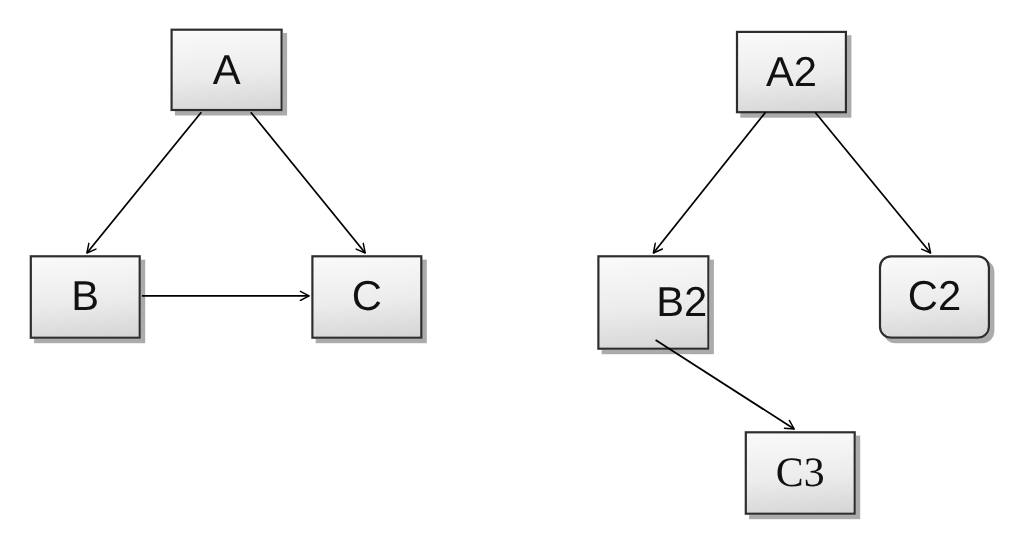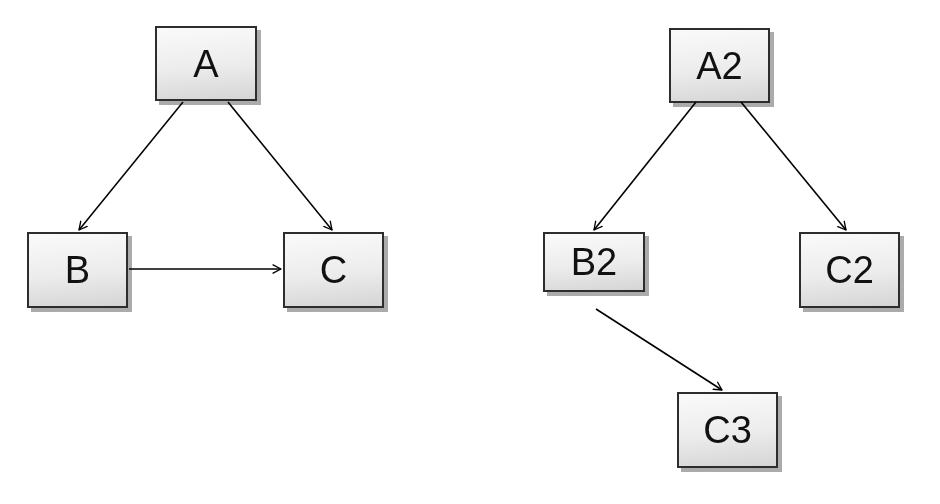--- a/index.html
+++ b/index.html
@@ -51,27 +51,27 @@
       </div>
       <div class="node" style="left: 27px; top: 232px; width: 101px; height: 76px;">
         <span class="node-label">B</span>
       </div>
       <div class="node" style="left: 283px; top: 232px; width: 101px; height: 76px;">
         <span class="node-label">C</span>
       </div>
       <div class="node" style="left: 669px; top: 28px; width: 101px; height: 75px;">
         <span class="node-label">A2</span>
       </div>
-      <div class="node" style="left: 543px; top: 232px; width: 102px; height: 60px;">
+      <div class="node" style="left: 543px; top: 232px; width: 102px; height: 86px; justify-content: flex-end;">
         <span class="node-label">B2</span>
       </div>
-      <div class="node" style="left: 799px; top: 232px; width: 101px; height: 76px;">
+      <div class="node" style="left: 799px; top: 232px; width: 101px; height: 76px; border-radius: 11px;">
         <span class="node-label">C2</span>
       </div>
-      <div class="node" style="left: 677px; top: 392px; width: 101px; height: 76px;">
+      <div class="node" style="left: 677px; top: 392px; width: 101px; height: 76px; font-family: Liberation Serif, serif;">
         <span class="node-label">C3</span>
       </div>
     </div>
   <svg class="edge-layer" width="940" height="504" viewBox="0 0 940 504">
     <defs>
       <marker id="arrow-open" viewBox="0 0 12 12" refX="10.5" refY="6" markerWidth="10" markerHeight="10" orient="auto-start-reverse" markerUnits="userSpaceOnUse">
         <path d="M1,1 L10.5,6 L1,11" fill="none" stroke="#000000" stroke-width="1.6" stroke-linecap="round" stroke-linejoin="round"></path>
       </marker>
     </defs>
     <g>

